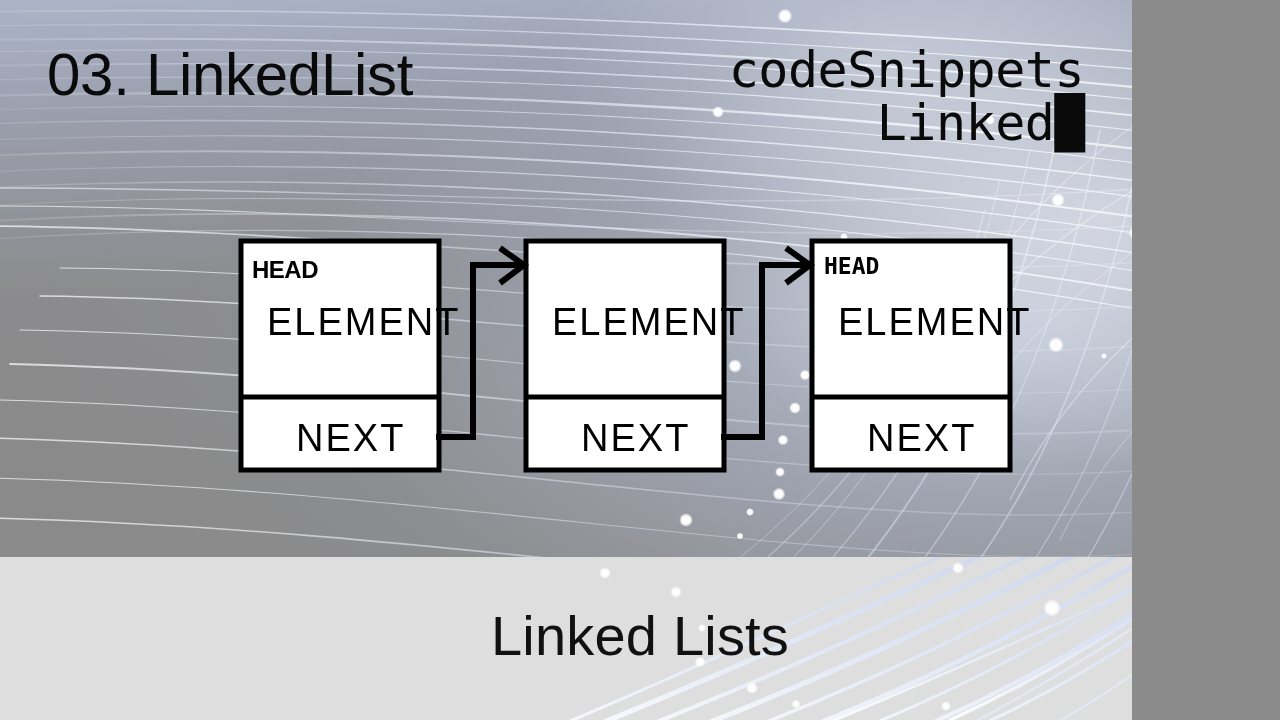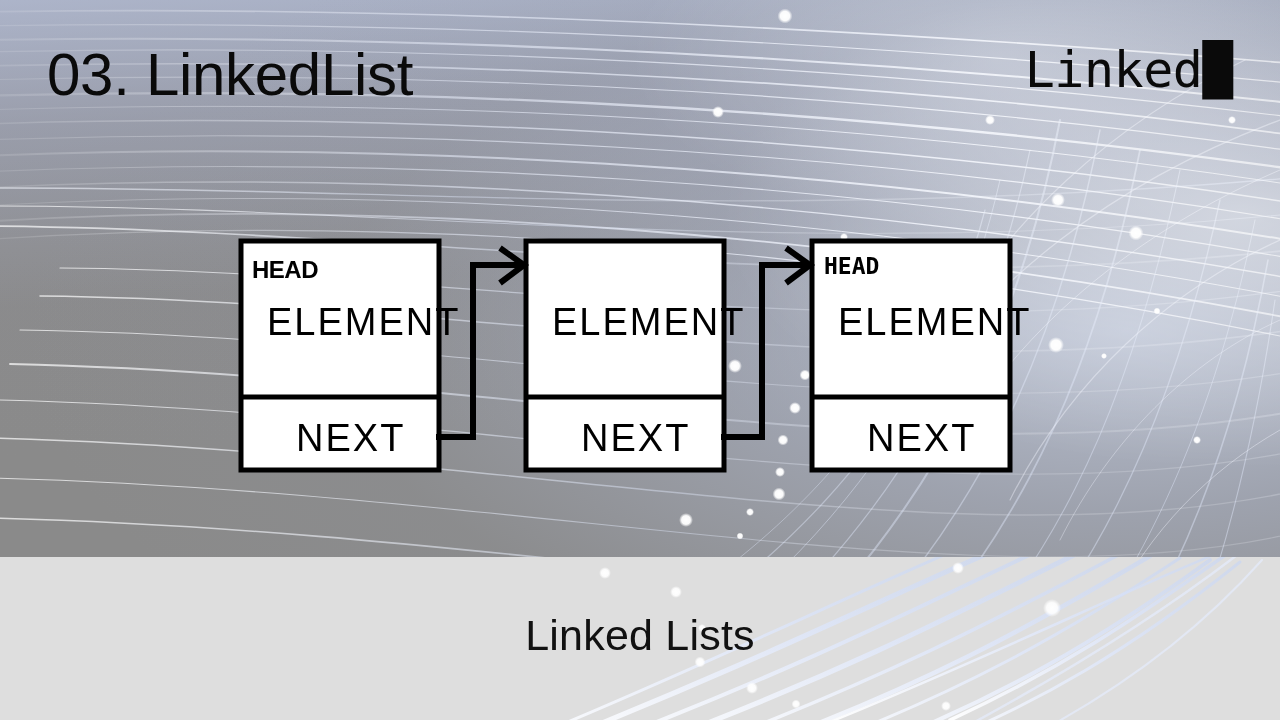--- a/index.html
+++ b/index.html
@@ -3,21 +3,21 @@
 <meta charset="utf-8">
 <title>03. LinkedList — Linked Lists</title>
 <style>
   * { margin:0; padding:0; box-sizing:border-box; }
   html, body {
     width:1280px; height:720px; overflow:hidden;
     background:#8b8b8b;
     font-family:"Liberation Sans", sans-serif;
   }
   #slide {
-    position:relative; width:1280px; height:720px; overflow:hidden;
+    position:relative; width:1132px; height:720px; overflow:hidden;
     background:#737373;
   }
 
   
   #bg-layer { position:absolute; inset:0; }
   #bg-layer svg { position:absolute; inset:0; width:1280px; height:720px; display:block; }
 
   
   #bg-base {
     position:absolute; inset:0;
@@ -38,21 +38,21 @@
   
   #caption-band {
     position:absolute; left:0; top:557px; width:1280px; height:163px;
     background:#dedede; overflow:hidden;
   }
   #caption-band-fibers { position:absolute; left:0; top:-557px; width:1280px; height:720px; }
   #caption-band-fibers svg { position:absolute; inset:0; width:1280px; height:720px; }
   #caption-text {
     position:absolute; left:0; top:0; width:1280px; height:163px;
     display:flex; align-items:center; justify-content:center;
-    font-size:43px; color:#111; letter-spacing:.2px; line-height:1;
+    font-size:56px; color:#111; letter-spacing:.2px; line-height:1;
     padding-bottom:6px; white-space:nowrap;
   }
 
   
   #slide-title {
     position:absolute; left:47px; top:43px;
     font-size:60px; color:#0a0a0a; line-height:1.08;
     letter-spacing:-0.3px; white-space:nowrap;
   }
   #brand {
@@ -198,20 +198,21 @@
         <circle cx="1232" cy="120" r="4" fill="url(#bokeh)"></circle>
       </g>
     </svg>
 
     <div id="bg-bloom"></div>
   </div>
 
   <div id="slide-title">03. LinkedList</div>
 
   <div id="brand">
+    <span class="brand-line">codeSnippets</span>
     <span class="brand-line"><span>Linked</span><span class="cursor">█</span></span>
   </div>
 
   <div id="diagram">
     <svg viewBox="0 0 1280 557" preserveAspectRatio="none">
 
       <g>
         <rect x="241" y="241" width="198" height="229" fill="#ffffff" stroke="#000000" stroke-width="5"></rect>
         <line x1="241" y1="397" x2="439" y2="397" stroke="#000000" stroke-width="5"></line>
       </g>

